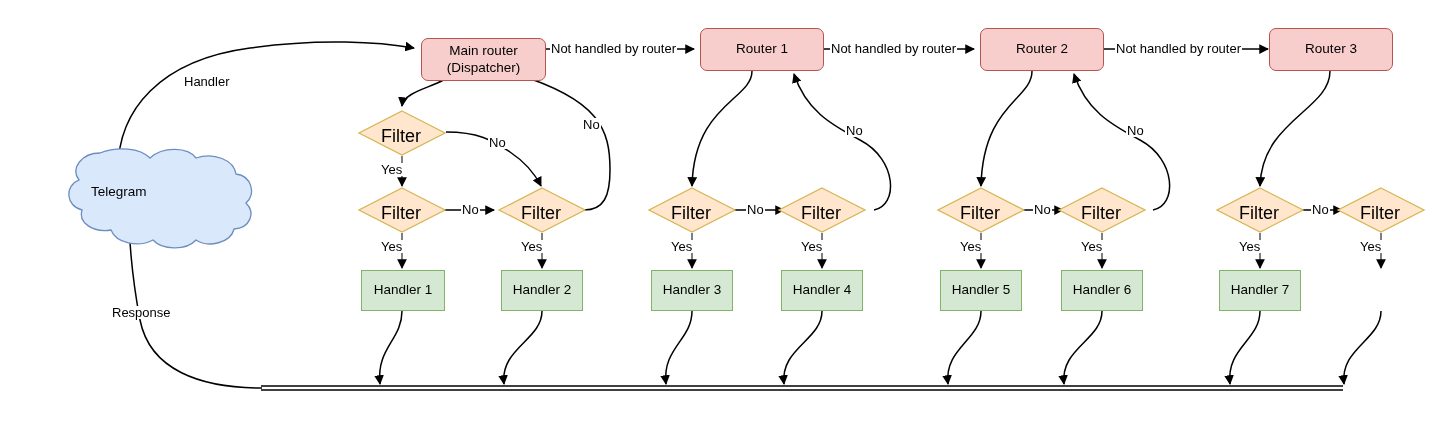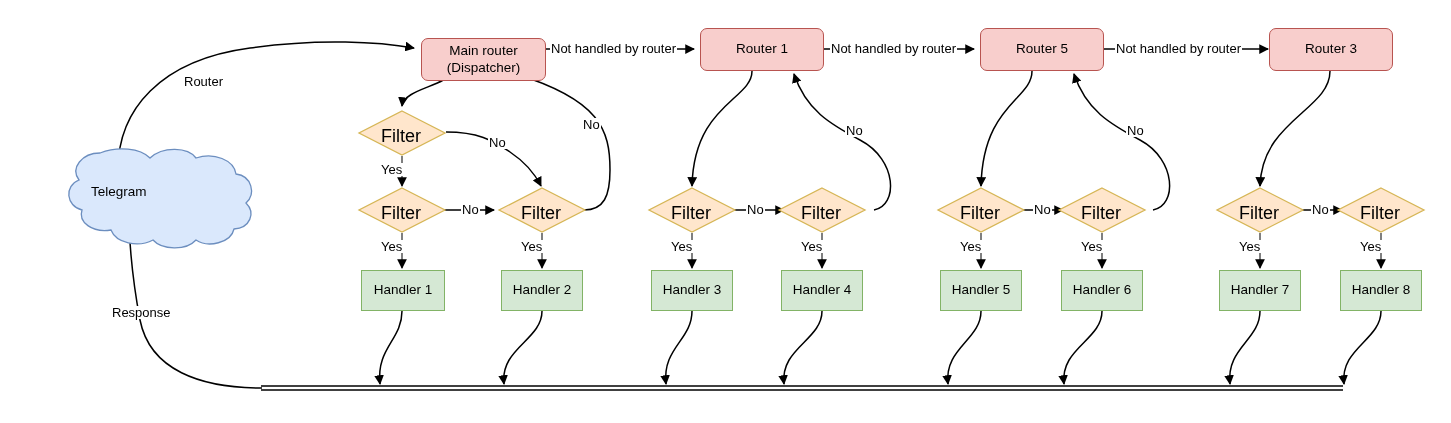--- a/index.html
+++ b/index.html
@@ -108,21 +108,21 @@
       <div>Main router</div>
       <div>(Dispatcher)</div>
     </div>
   </div>
 
   <div class="node router" style="left:700px;top:28px;width:124px;height:43px;justify-content:center;">
     <span>Router 1</span>
   </div>
 
   <div class="node router" style="left:980px;top:28px;width:124px;height:43px;">
-    <span>Router 5</span>
+    <span>Router 2</span>
   </div>
 
   <div class="node router" style="left:1269px;top:28px;width:124px;height:43px;">
     <span>Router 3</span>
   </div>
 
   <div class="node handler" style="left:361px;top:270px;width:84px;height:41px;">
     <span>Handler 1</span>
     </div>
   <div class="node handler" style="left:501px;top:270px;width:82px;height:41px;">
@@ -136,37 +136,34 @@
     </div>
   <div class="node handler" style="left:940px;top:270px;width:82px;height:41px;">
     <span>Handler 5</span>
     </div>
   <div class="node handler" style="left:1061px;top:270px;width:82px;height:41px;">
     <span>Handler 6</span>
     </div>
   <div class="node handler" style="left:1219px;top:270px;width:82px;height:41px;">
     <span>Handler 7</span>
     </div>
-  <div class="node handler" style="left:1340px;top:270px;width:82px;height:41px;">
-    <span>Handler 8</span>
-    </div>
 
   <div class="diamond-label" style="left:381px;top:126px;">Filter</div>
   <div class="diamond-label" style="left:381px;top:203px;">Filter</div>
   <div class="diamond-label" style="left:521px;top:203px;">Filter</div>
   <div class="diamond-label" style="left:671px;top:203px;">Filter</div>
   <div class="diamond-label" style="left:801px;top:203px;">Filter</div>
   <div class="diamond-label" style="left:960px;top:203px;">Filter</div>
   <div class="diamond-label" style="left:1081px;top:203px;">Filter</div>
   <div class="diamond-label" style="left:1239px;top:203px;">Filter</div>
   <div class="diamond-label" style="left:1360px;top:203px;">Filter</div>
 
   <div class="cloud-label" style="left:91px;top:184px;text-align:center;">Telegram</div>
 
-  <div class="edge-label" style="left:183px;top:75px;">Router</div>
+  <div class="edge-label" style="left:183px;top:75px;">Handler</div>
   <div class="edge-label" style="left:111px;top:306px;">Response</div>
 
   <div class="edge-label" style="left:550px;top:42px;">Not handled by router</div>
   <div class="edge-label" style="left:830px;top:42px;">Not handled by router</div>
   <div class="edge-label" style="left:1115px;top:42px;">Not handled by router</div>
 
   <div class="edge-label" style="left:488px;top:136px;">No</div>
   <div class="edge-label" style="left:582px;top:118px;">No</div>
   <div class="edge-label" style="left:461px;top:203px;">No</div>
 

